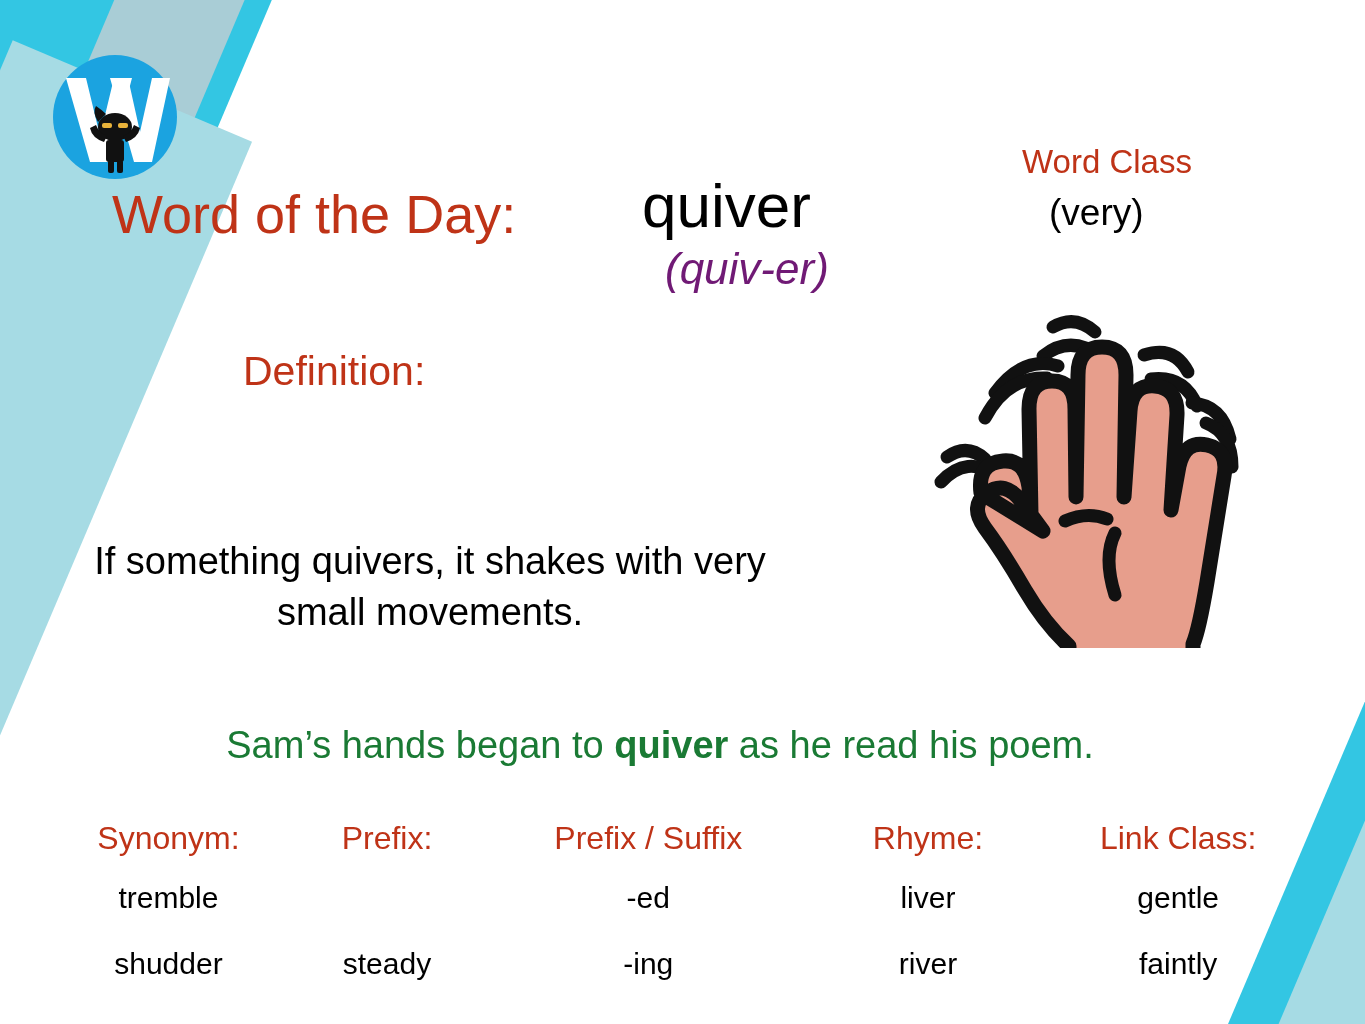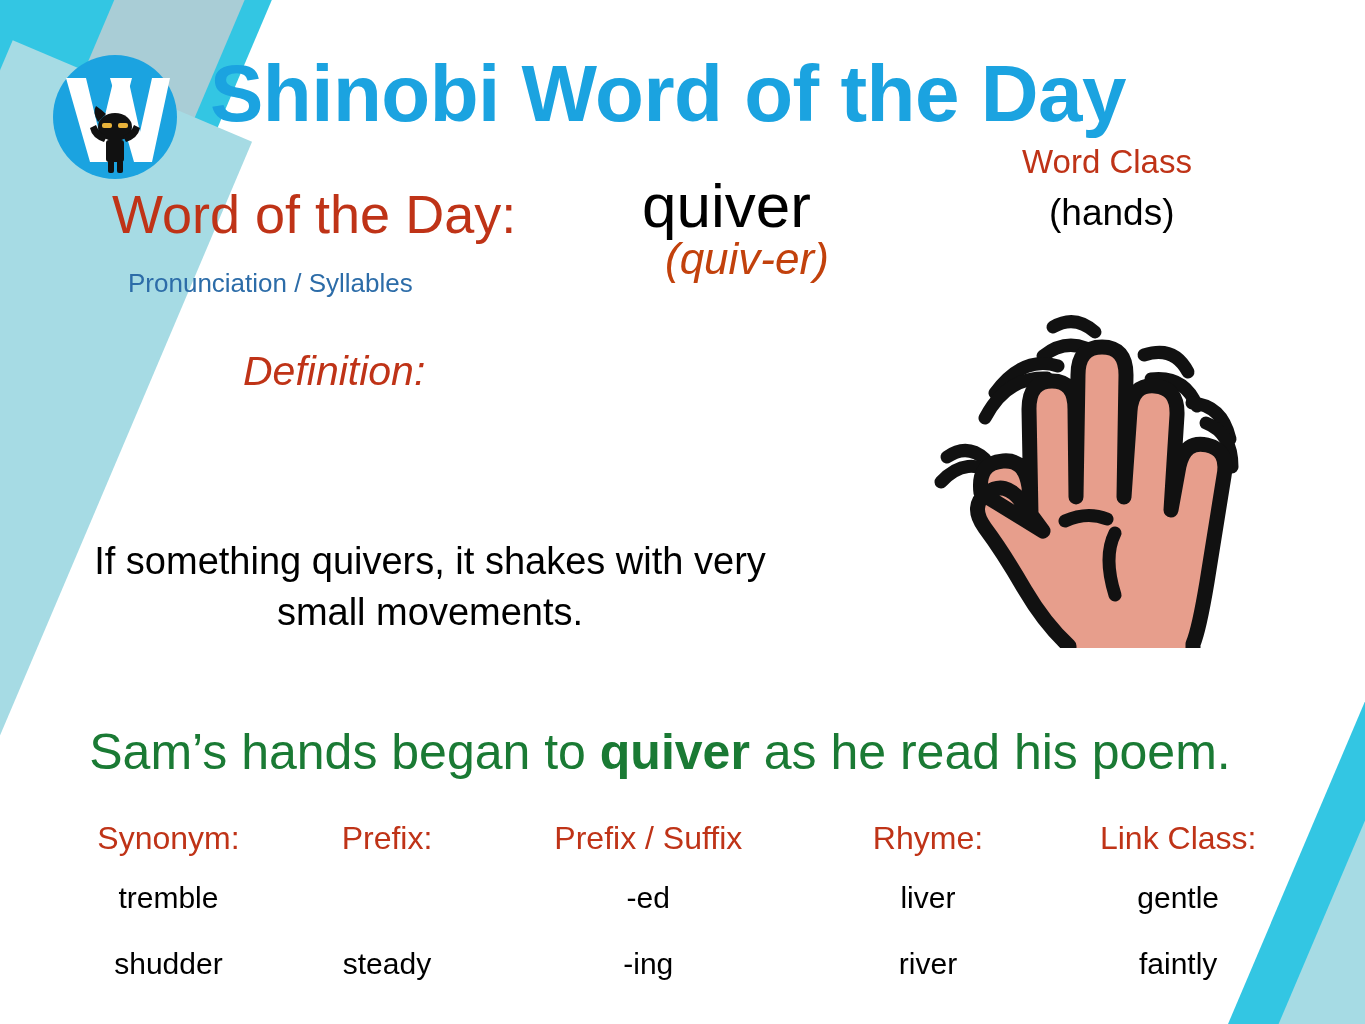--- a/index.html
+++ b/index.html
@@ -138,51 +138,50 @@
     position: absolute;
     left: 642px;
     top: 175px;
     font-size: 62px;
     color: #000000;
     line-height: 1;
   }
   .the-pron {
     position: absolute;
     left: 665px;
-    top: 237px;
+    top: 247px;
     font-size: 44px;
     font-style: italic;
-    color: #c2410c;
+    color: #701a75;
     line-height: 1;
   }
   .definition-label {
     position: absolute;
     left: 243px;
     top: 348px;
     font-size: 41px;
-    font-style: italic;
   }
   .definition-text {
     position: absolute;
     left: 60px;
     top: 500px;
     width: 740px;
     text-align: center;
     font-size: 38px;
     color: #000000;
     line-height: 1.35;
     margin-top: 36px;
   }
   .sentence {
     position: absolute;
     left: 40px;
     top: 725px;
     width: 1240px;
     text-align: center;
-    font-size: 50px;
+    font-size: 38px;
     color: #1a7a34;
     line-height: 1.1;
   }
   .sentence b {
     font-weight: bold;
   }
 
   
   .hand {
     position: absolute;
@@ -245,31 +244,29 @@
           <rect x="69" y="110" width="6" height="13" rx="2"></rect>
           <path d="M56 92 q-12 -4 -14 -14 l6 -3 q3 8 11 11 Z"></path>
           <path d="M78 92 q12 -4 14 -14 l-6 -3 q-3 8 -11 11 Z"></path>
         </g>
         <g fill="#e8b23a">
           <rect x="54" y="73" width="10" height="5" rx="2"></rect>
           <rect x="70" y="73" width="10" height="5" rx="2"></rect>
         </g>
       </svg>
     </div>
-    <div class="title">Shinobi Word of the Day</div>
   </div>
 
   <div class="wotd-label red-label">Word of the Day:</div>
-  <div class="pron-label">Pronunciation / Syllables</div>
 
   <div class="the-word">quiver</div>
   <div class="the-pron">(quiv-er)</div>
 
   <div class="word-class-label red-label">Word Class</div>
-  <div class="word-class-value">(hands)</div>
+  <div class="word-class-value">(very)</div>
 
   <div class="definition-label red-label">Definition:</div>
   <div class="definition-text">If something quivers, it shakes with very small movements.</div>
 
   <div class="hand">
     <svg viewBox="0 0 350 365" width="350" height="365" aria-hidden="true">
       <g fill="none" stroke="#111111" stroke-width="13" stroke-linecap="round">
         <path d="M138 44 q22 -13 42 5"></path>
         <path d="M128 73 q28 -22 58 1"></path>
         <path d="M80 110 q28 -38 63 -27"></path>

